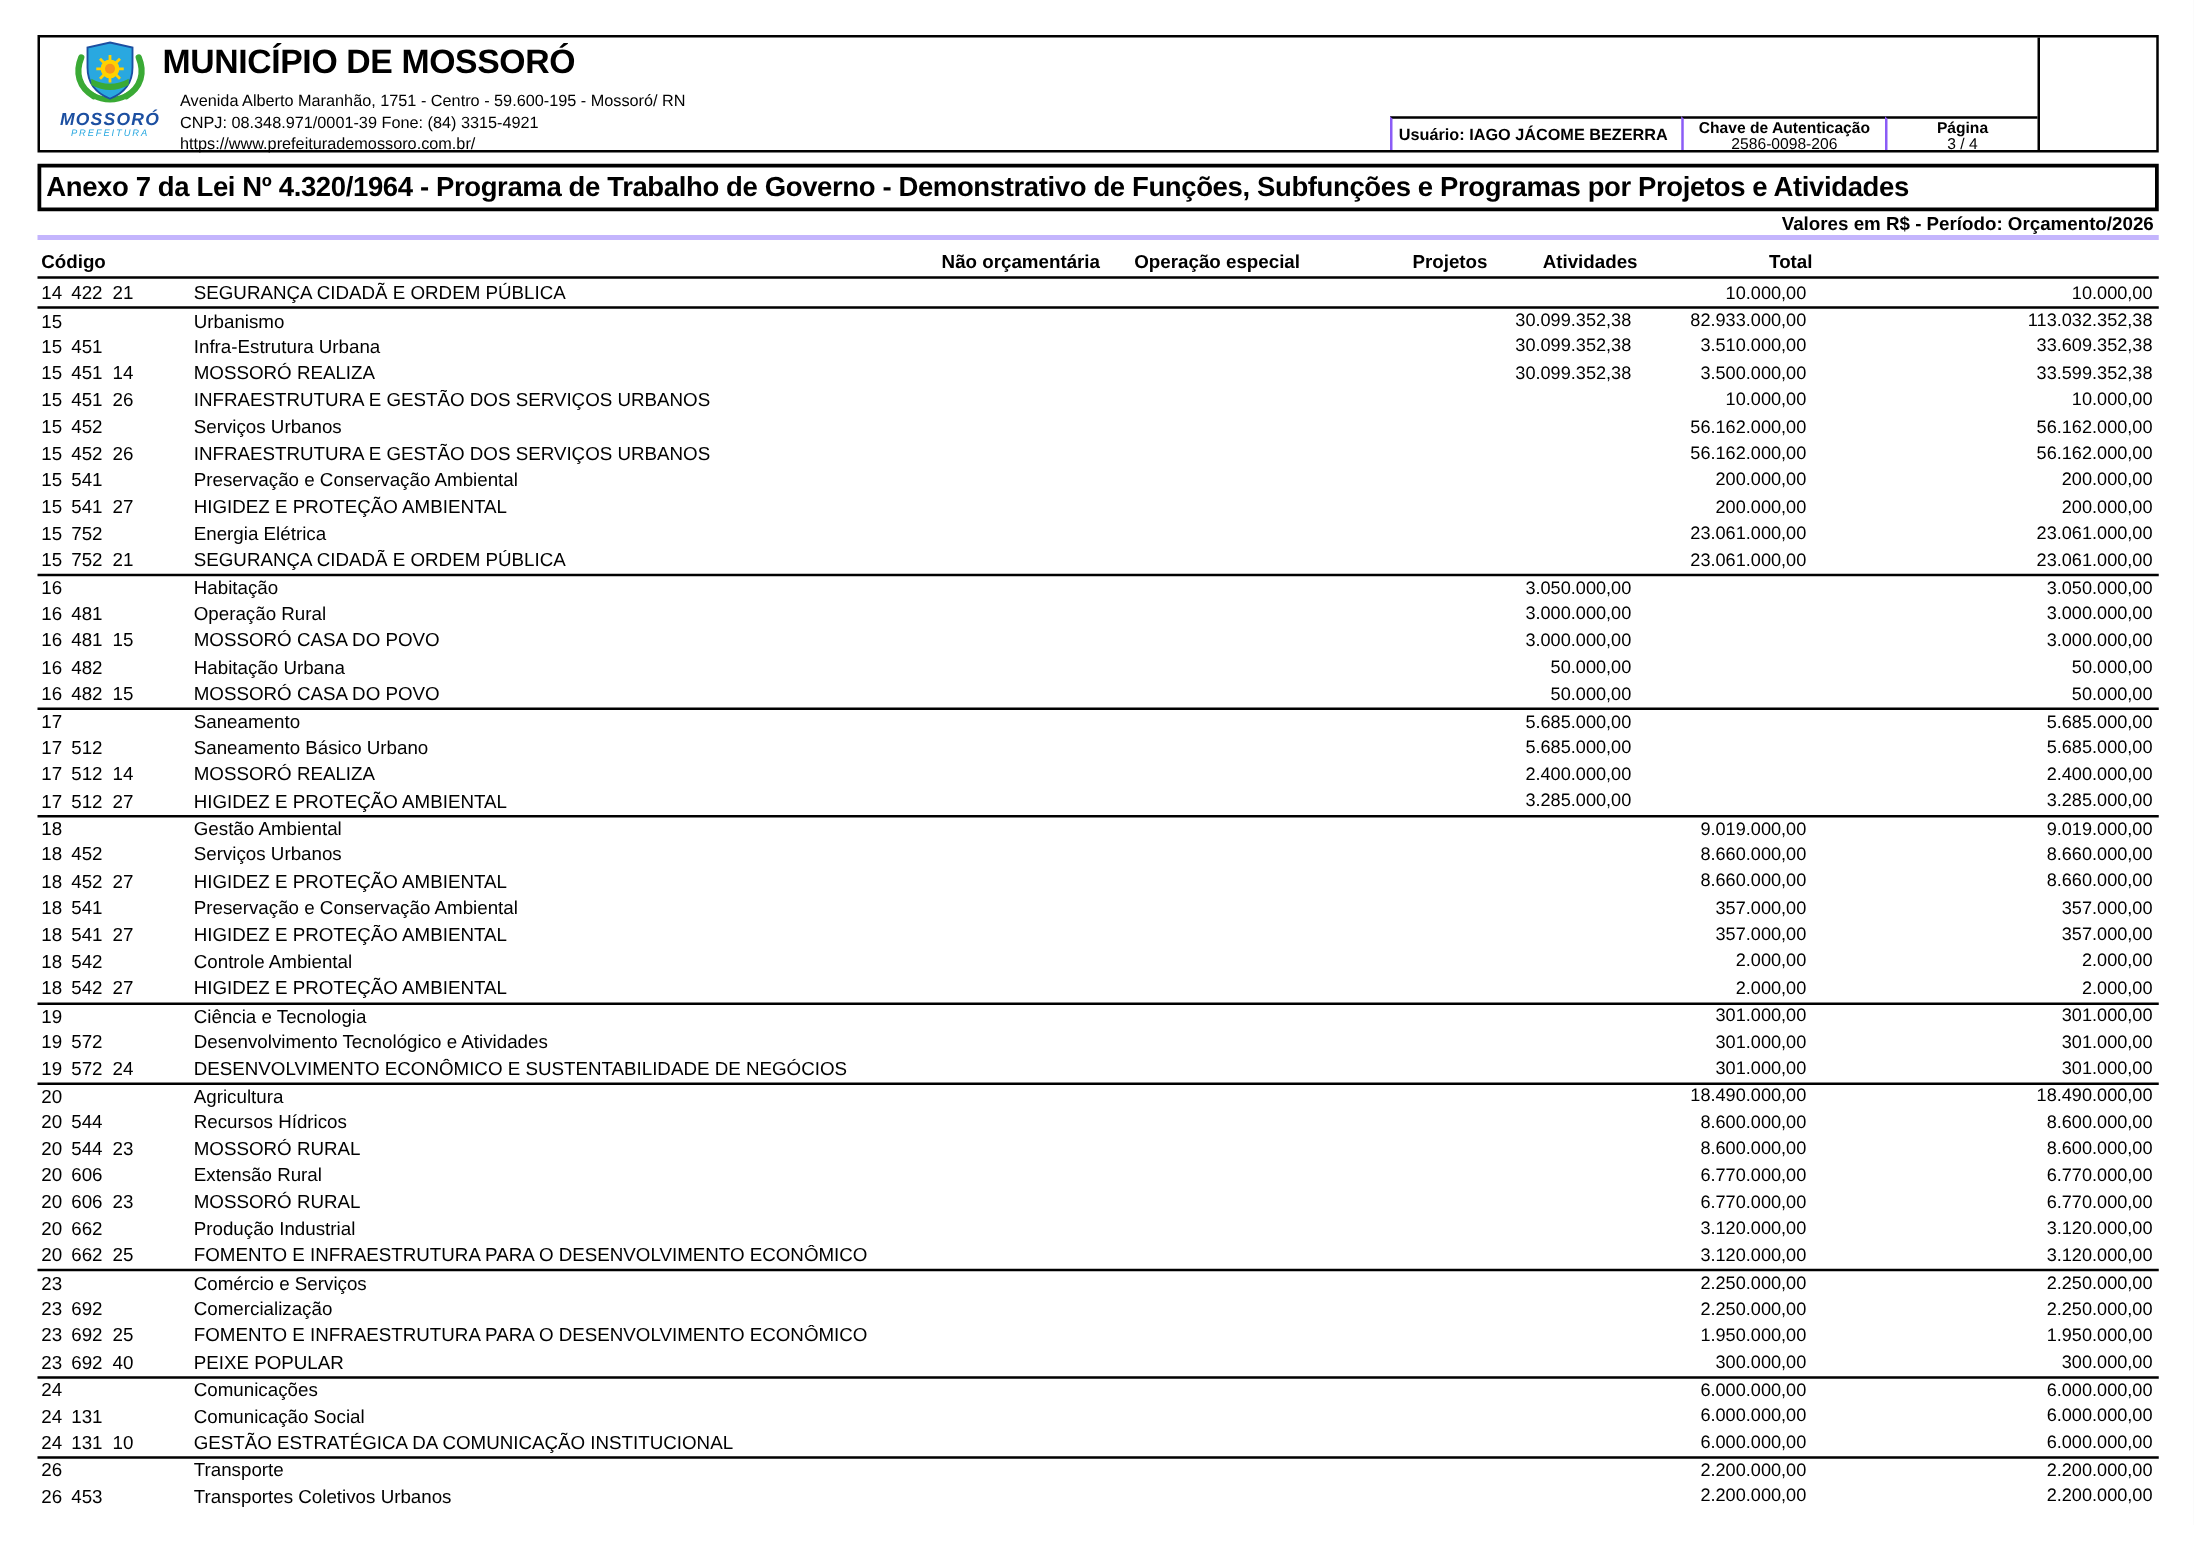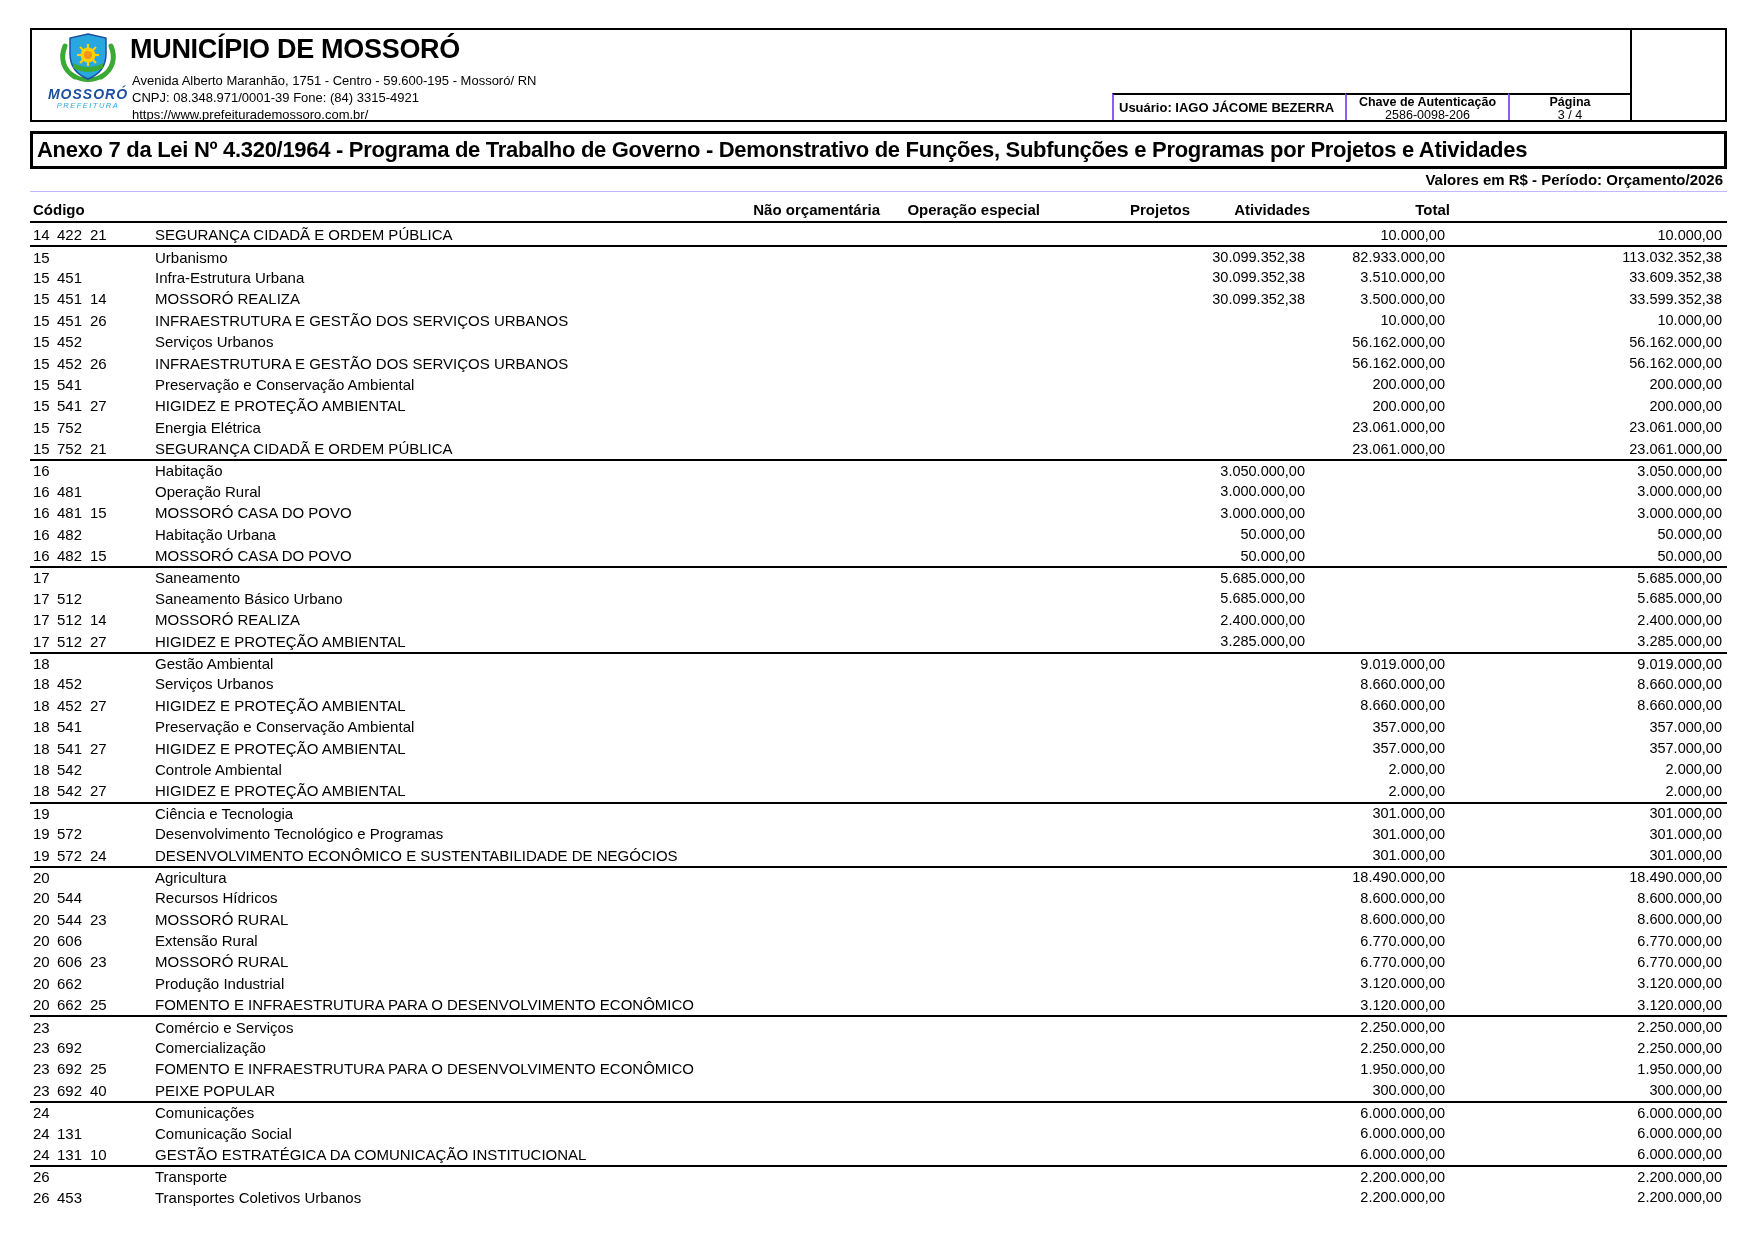--- a/index.html
+++ b/index.html
@@ -5,36 +5,36 @@
   * { margin:0; padding:0; box-sizing:border-box; }
   body { background:#e8e8e8; font-family:"Liberation Sans", sans-serif; color:#000; }
   .page { position:relative; width:1755px; height:1240px; background:#ffffff; overflow:hidden; }
 
   
   .hdr-box { position:absolute; left:30px; top:28px; width:1697px; height:94px; border:2px solid #000; }
   .logo { position:absolute; left:10px; top:2px; width:92px; text-align:center;font-style:italic; }
   .logo-name { font-weight:bold; font-size:14px; letter-spacing:1px; color:#1c4fa1; line-height:13px; }
   .logo-sub  { font-size:7.5px; letter-spacing:1.5px; color:#29a8e0; line-height:9px; }
   .muni-name { position:absolute; left:98px; top:4px; font-weight:bold; font-size:27px; letter-spacing:-0.3px; }
-  .hdr-line  { position:absolute; left:100px; font-size:13px; line-height:15px; }
+  .hdr-line  { position:absolute; left:112px; font-size:13px; line-height:15px; }
   .addr { top:43px; } .cnpj { top:60px; }
   .url  { top:77px; text-decoration:underline; color:#000; }
   .cell { position:absolute; border-left:2px solid #8b5cf6; border-top:2px solid #000; height:27px; top:63px; }
   .cell-user  { left:1080px; width:233px; font-weight:bold; font-size:13px; line-height:26px; padding-left:5px; }
   .cell-2line { text-align:center; font-size:12.5px; line-height:13px; padding-top:1px; }
   .cell-auth  { left:1313px; width:163px; }
   .cell-page  { left:1476px; width:122px; }
   .cell-lbl { font-weight:bold; }
   .cell-empty { position:absolute; left:1598px; top:0; width:95px; height:90px; border-left:2px solid #000; }
 
   
   .title-box { position:absolute; left:30px; top:131px; width:1697px; height:38px; border:3px solid #000;
                font-weight:bold; font-size:22px; letter-spacing:-0.3px; line-height:31px; padding-left:4px; white-space:nowrap; }
   .subtitle  { position:absolute; left:30px; top:171px; width:1697px; height:21px; text-align:right;
-               font-weight:bold; font-size:15px; line-height:18px; border-bottom:1px solid #c4b5fd; padding-right:4px; }
+               font-weight:bold; font-size:15px; line-height:18px; border-bottom:4px solid #c4b5fd; padding-right:4px; }
 
   
   .grid-cols { display:grid; grid-template-columns:125px 1fr 160px 150px 120px 140px 277px; }
   .thead { position:absolute; left:30px; top:193px; width:1697px; height:30px; border-bottom:2px solid #000;
            font-weight:bold; font-size:15px; align-items:end; padding-bottom:3px; }
   .thead .num { text-align:right; }
   .thead .h-code { padding-left:3px; }
   .tbody { position:absolute; left:30px; top:224px; width:1697px; }
   .trow { height:21.4px; align-items:center; font-size:15px; }
   .trow.sect { border-top:2px solid #000; }
@@ -348,21 +348,21 @@
         <div class="c-code"><span class="cp cp0">19</span></div>
         <div class="c-spec">Ciência e Tecnologia</div>
         <div class="c-num"></div>
         <div class="c-num"></div>
         <div class="c-num"></div>
         <div class="c-num">301.000,00</div>
         <div class="c-num">301.000,00</div>
       </div>
       <div class="trow grid-cols">
         <div class="c-code"><span class="cp cp0">19</span><span class="cp cp1">572</span></div>
-        <div class="c-spec">Desenvolvimento Tecnológico e Programas</div>
+        <div class="c-spec">Desenvolvimento Tecnológico e Atividades</div>
         <div class="c-num"></div>
         <div class="c-num"></div>
         <div class="c-num"></div>
         <div class="c-num">301.000,00</div>
         <div class="c-num">301.000,00</div>
       </div>
       <div class="trow grid-cols">
         <div class="c-code"><span class="cp cp0">19</span><span class="cp cp1">572</span><span class="cp cp2">24</span></div>
         <div class="c-spec">DESENVOLVIMENTO ECONÔMICO E SUSTENTABILIDADE DE NEGÓCIOS</div>
         <div class="c-num"></div>

